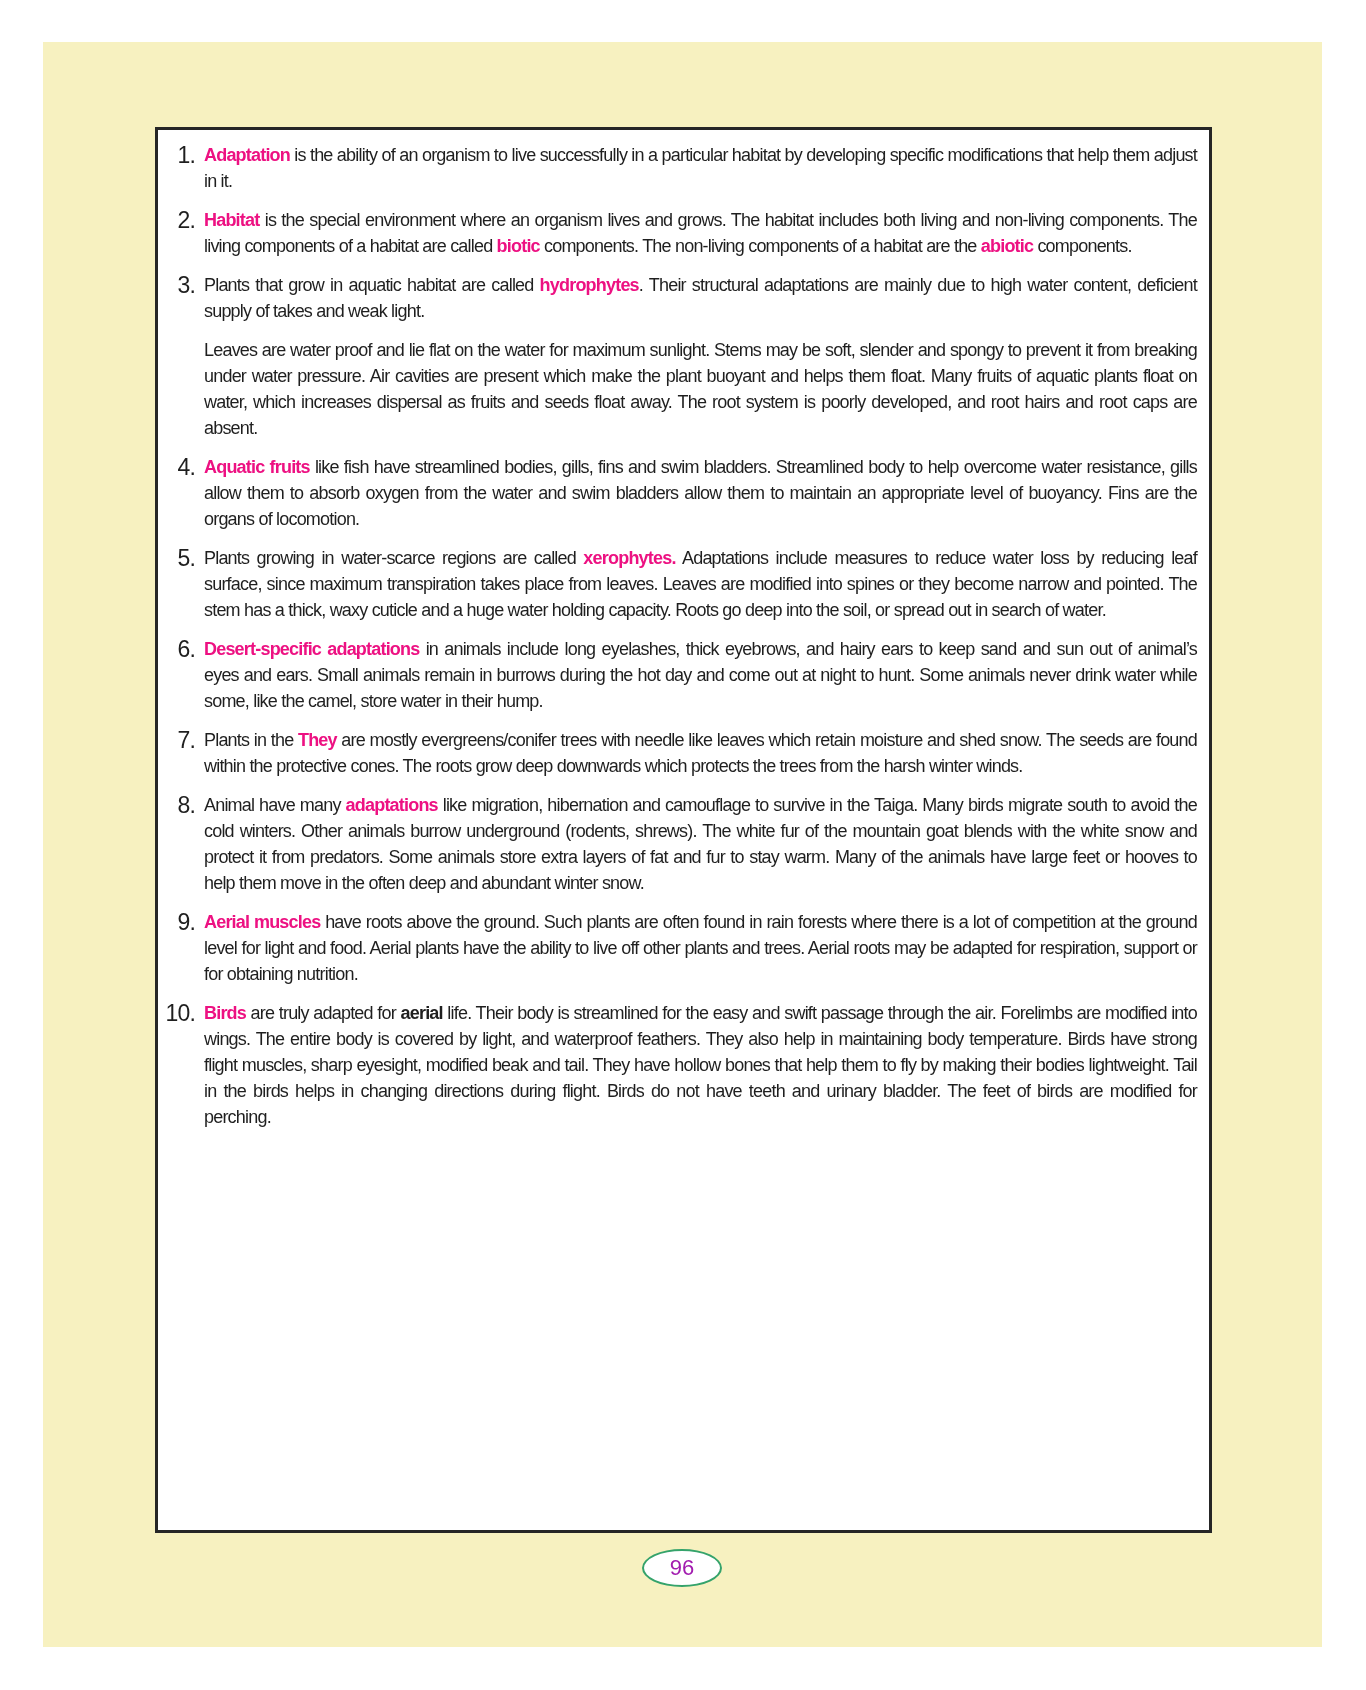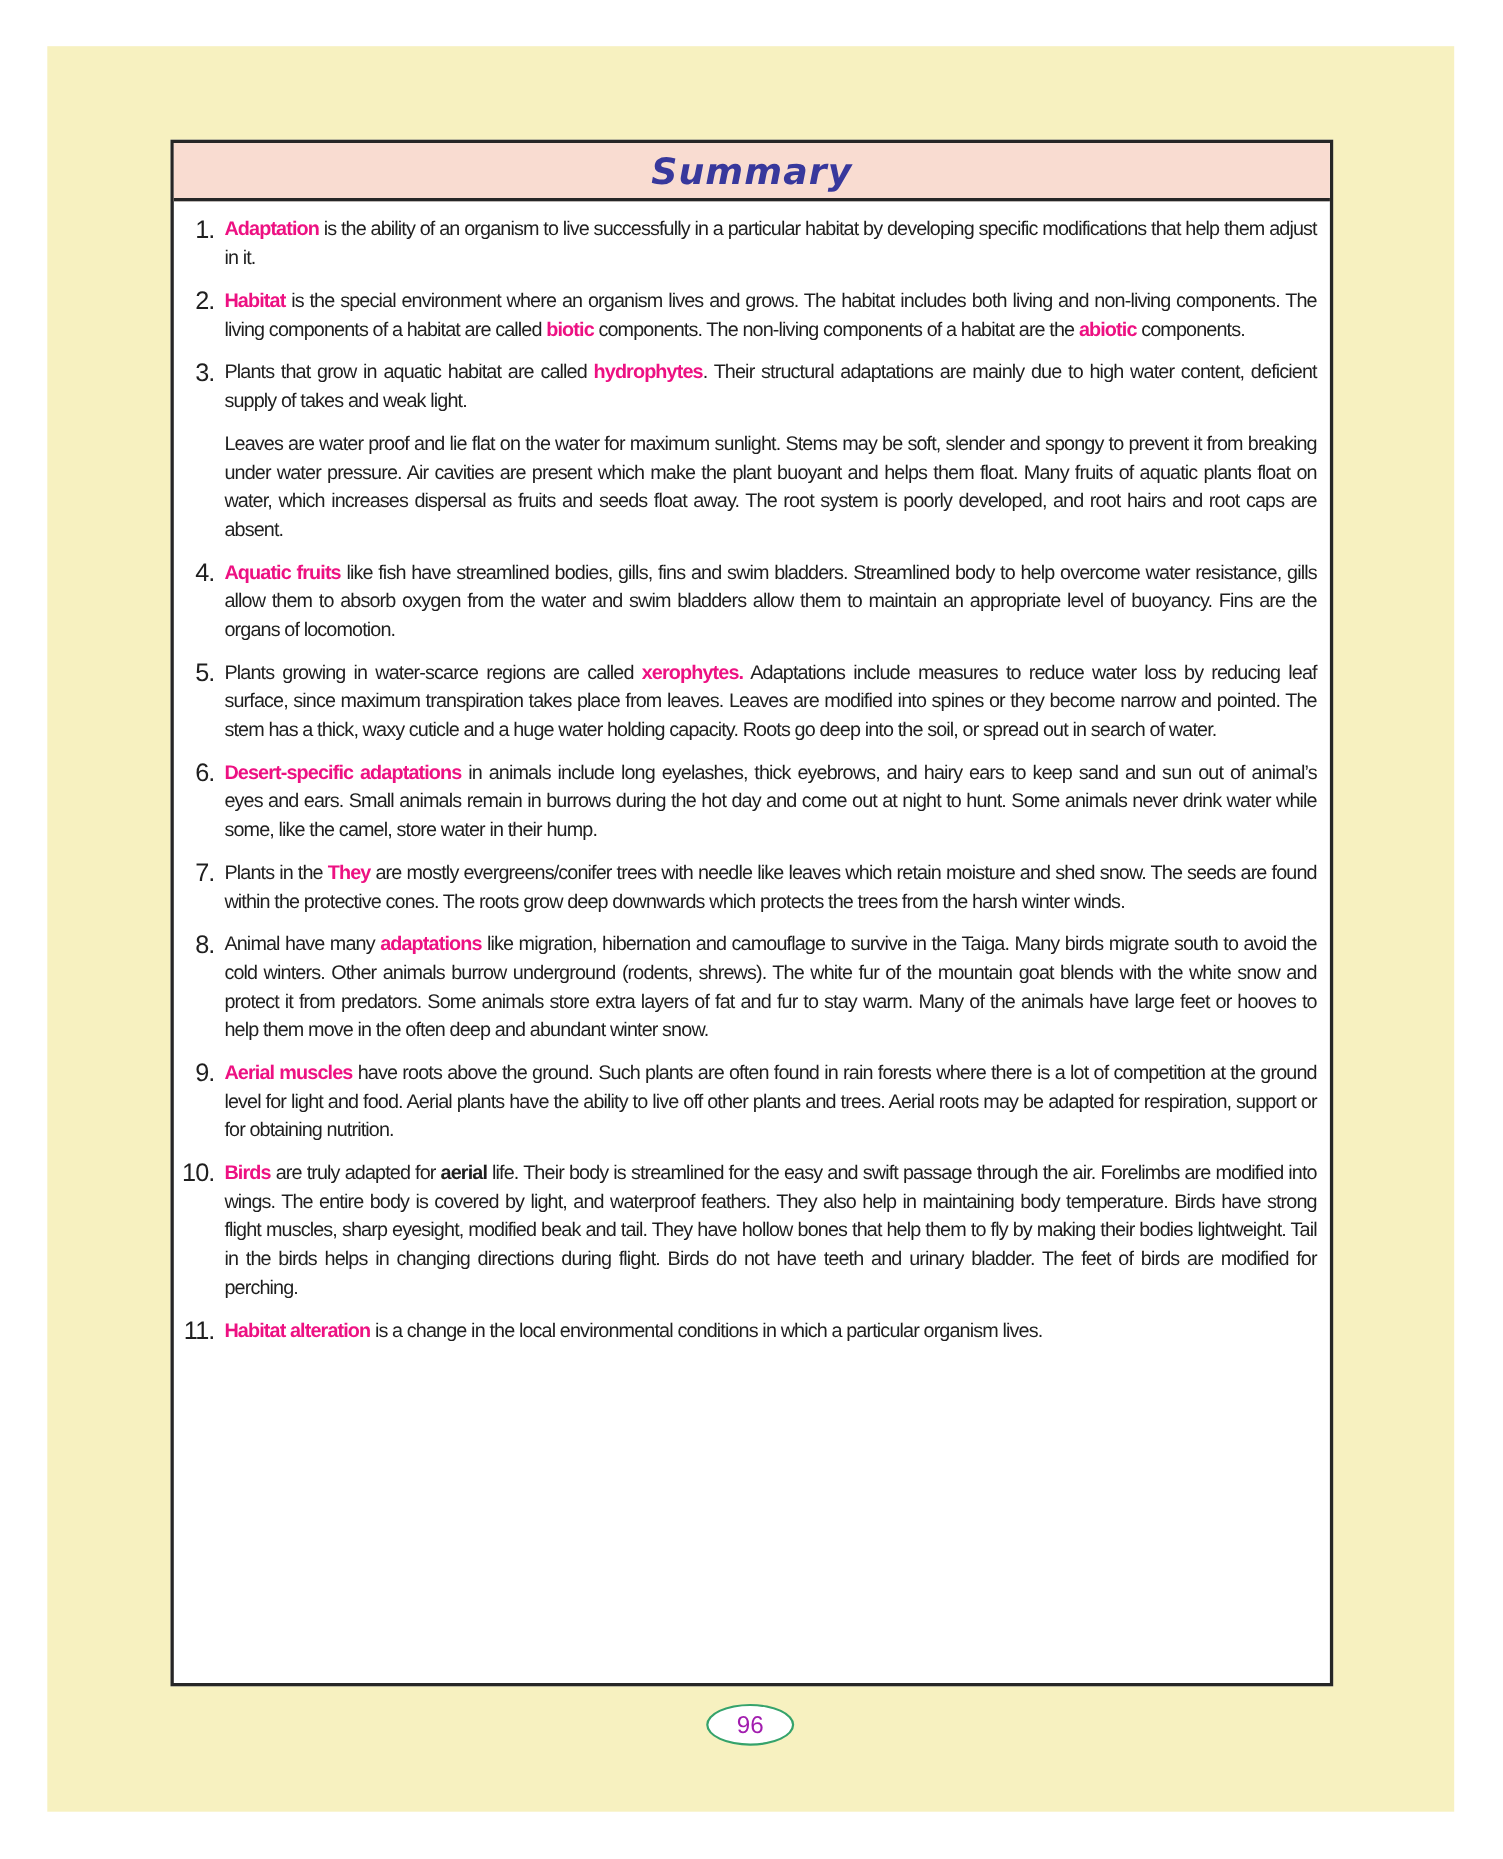--- a/index.html
+++ b/index.html
@@ -43,23 +43,20 @@
     display:flex;align-items:center;justify-content:center;
     font-size:22px;color:#a21caf;box-sizing:border-box;
   }
 </style>
 </head>
 <body>
 
 <div class="page-bg"></div>
 
 <div class="summary-box">
-  <div class="box-header">
-    <span class="box-title">Summary</span>
-  </div>
   <div class="box-body">
       <div class="item">
         <span class="num">1.</span>
         <div class="text"><span class="kw">Adaptation</span><span> is the ability of an organism to live successfully in a particular habitat by developing specific modifications that help them adjust in it.</span></div>
       </div>
       <div class="item">
         <span class="num">2.</span>
         <div class="text"><span class="kw">Habitat</span><span> is the special environment where an organism lives and grows. The habitat includes both living and non-living components. The living components of a habitat are called </span><span class="kw">biotic</span><span> components. The non-living components of a habitat are the </span><span class="kw">abiotic</span><span> components.</span></div>
       </div>
       <div class="item">
@@ -91,22 +88,18 @@
         <div class="text"><span>Animal have many </span><span class="kw">adaptations</span><span> like migration, hibernation and camouflage to survive in the Taiga. Many birds migrate south to avoid the cold winters. Other animals burrow underground (rodents, shrews). The white fur of the mountain goat blends with the white snow and protect it from predators. Some animals store extra layers of fat and fur to stay warm. Many of the animals have large feet or hooves to help them move in the often deep and abundant winter snow.</span></div>
       </div>
       <div class="item">
         <span class="num">9.</span>
         <div class="text"><span class="kw">Aerial muscles</span><span> have roots above the ground. Such plants are often found in rain forests where there is a lot of competition at the ground level for light and food. Aerial plants have the ability to live off other plants and trees. Aerial roots may be adapted for respiration, support or for obtaining nutrition.</span></div>
       </div>
       <div class="item">
         <span class="num">10.</span>
         <div class="text"><span class="kw">Birds</span><span> are truly adapted for </span><span class="b">aerial</span><span> life. Their body is streamlined for the easy and swift passage through the air. Forelimbs are modified into wings. The entire body is covered by light, and waterproof feathers. They also help in maintaining body temperature. Birds have strong flight muscles, sharp eyesight, modified beak and tail. They have hollow bones that help them to fly by making their bodies lightweight. Tail in the birds helps in changing directions during flight. Birds do not have teeth and urinary bladder. The feet of birds are modified for perching.</span></div>
       </div>
-      <div class="item">
-        <span class="num">11.</span>
-        <div class="text"><span class="kw">Habitat alteration</span><span> is a change in the local environmental conditions in which a particular organism lives.</span></div>
-      </div>
     </div>
 </div>
 
 <div class="page-oval">
   <span>96</span>
 </div>
 
 </body></html>

